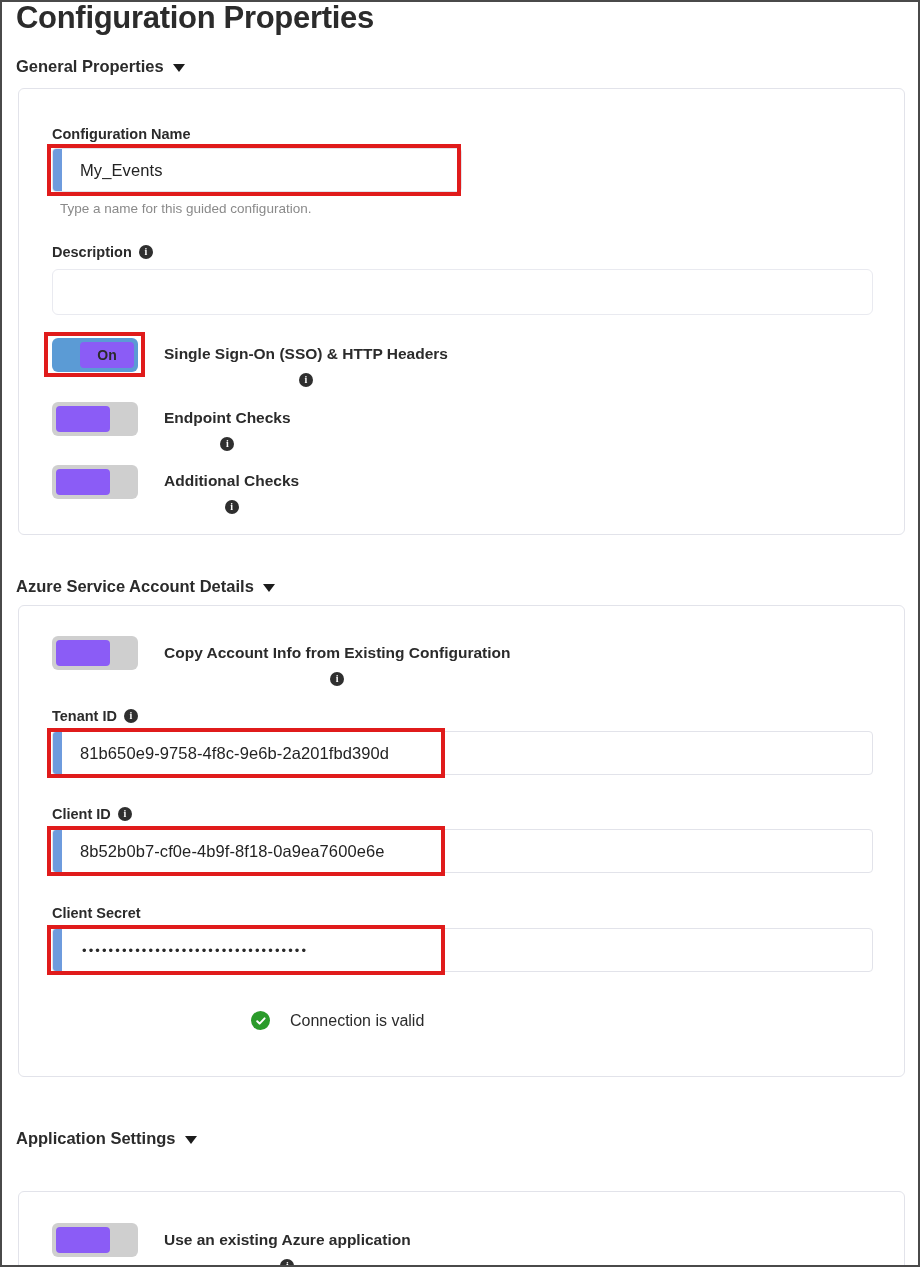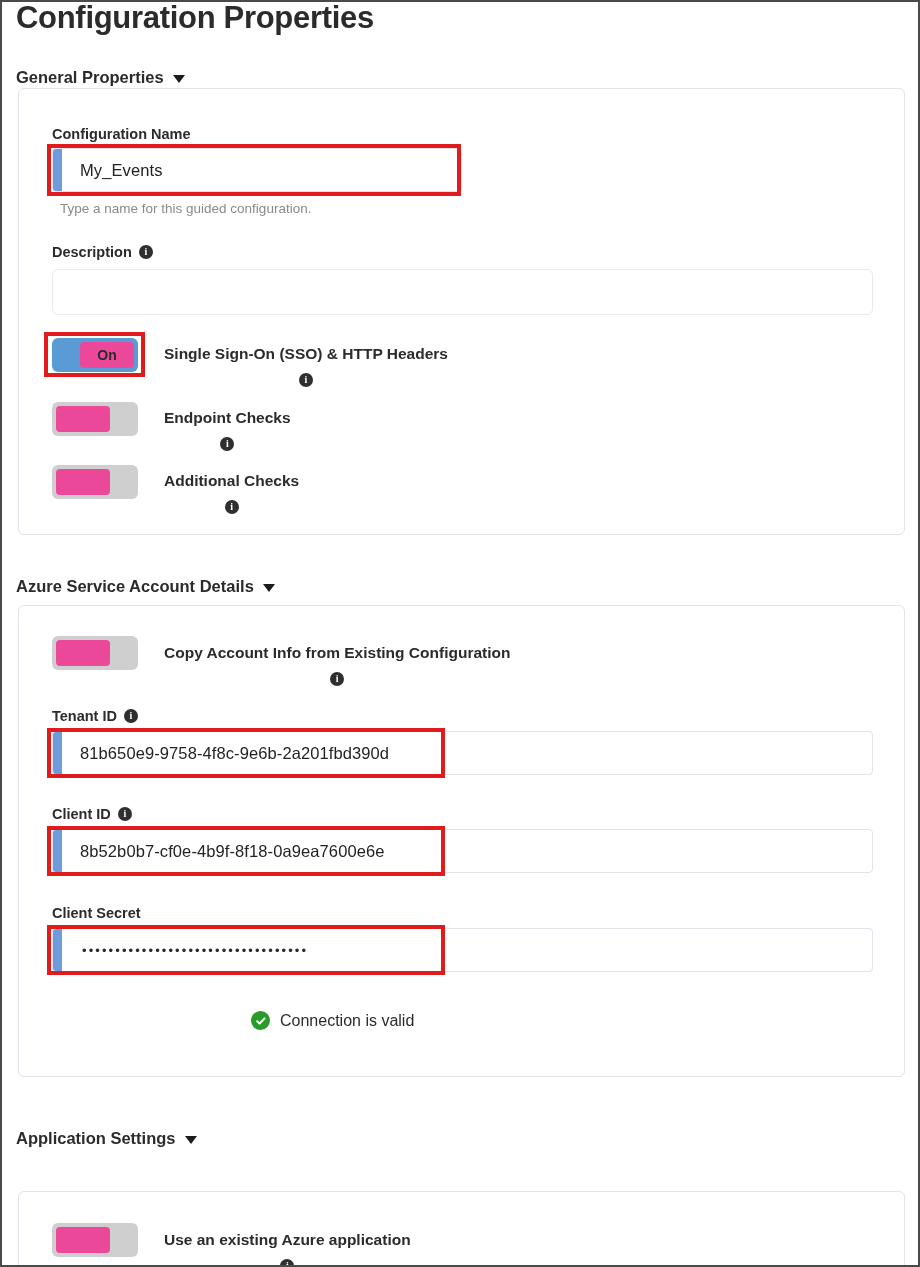--- a/index.html
+++ b/index.html
@@ -161,21 +161,21 @@
     justify-content: flex-start;
   }
   .toggle.on {
     background: #5b9bd5;
     justify-content: flex-end;
   }
   .toggle .knob {
     width: 54px;
     height: 26px;
     margin: 0 4px;
-    background: #ec4899;
+    background: #8b5cf6;
     border-radius: 4px;
     display: flex;
     align-items: center;
     justify-content: center;
     font-size: 14px;
     font-weight: bold;
     color: #2b2b2b;
   }
   .toggle-label {
     position: absolute;
@@ -201,21 +201,21 @@
     align-items: center;
     justify-content: center;
     font-family: "Liberation Sans", sans-serif;
     cursor: pointer;
   }
 
   .status {
     position: absolute;
     display: flex;
     align-items: center;
-    gap: 10px;
+    gap: 20px;
     font-size: 16px;
     color: #2b2b2b;
     white-space: nowrap;
   }
   .check-icon {
     width: 19px;
     height: 19px;
     border-radius: 50%;
     background: #2a9b2a;
     display: inline-flex;
@@ -233,21 +233,21 @@
   }
 </style>
 </head>
 <body>
 
 <div class="page">
   <div class="inner">
 
     <div class="page-title">Configuration Properties</div>
 
-    <div class="section-head" style="top:66px;">
+    <div class="section-head" style="top:55px;">
       <span>General Properties</span>
       <span class="caret"></span>
     </div>
 
     <div class="card" style="top:86px; height:447px;">
 
       <div class="field-label" style="left:33px; top:37px;">
         <span>Configuration Name</span>
       </div>
 

